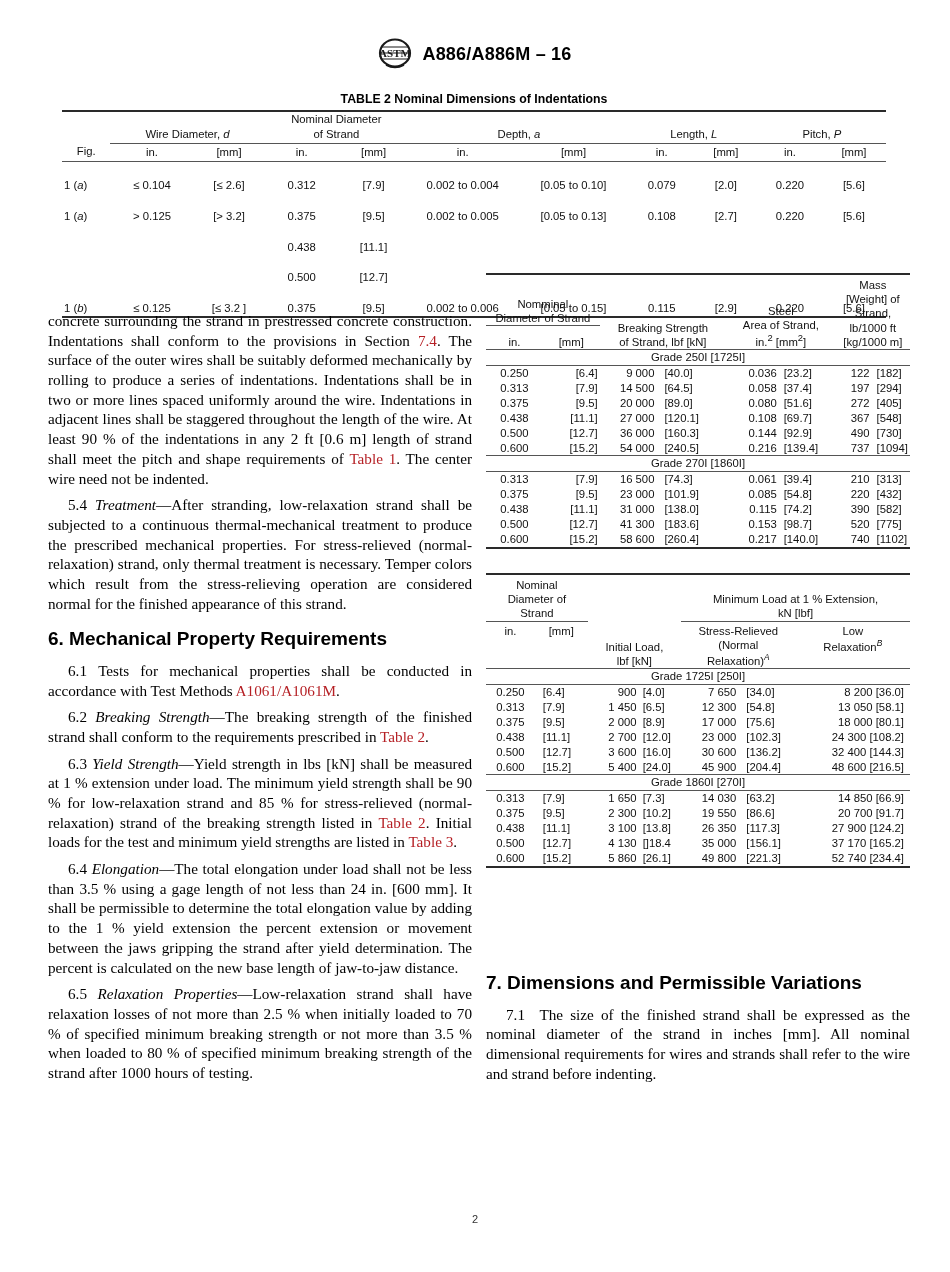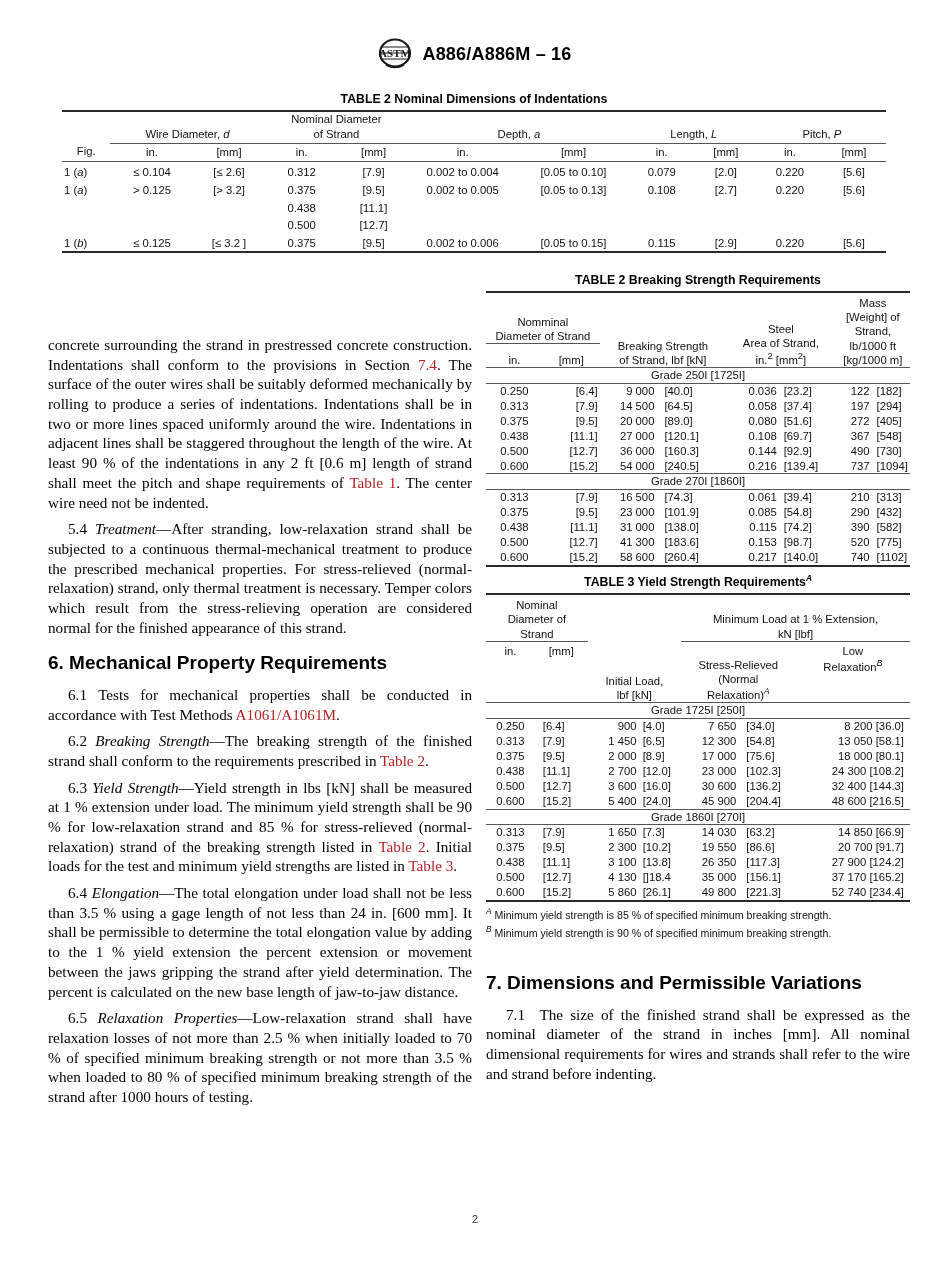--- a/index.html
+++ b/index.html
@@ -78,21 +78,21 @@
 
   
   #table1-wrap {
     position: absolute;
     left: 62px; top: 92px;
     width: 824px;
   }
   #table1 td { white-space: nowrap; }
   #table1 .grp-hd { text-align: center; padding-bottom: 1px; }
   #table1 .unit-hd { text-align: center; padding-top: 1px; padding-bottom: 1px;}
-  #table1 .datarow td { padding-top: 3px; }
+  #table1 .datarow td { padding-top: 16px; }
   #table1 .fig-col { text-align: left; padding-left: 2px; }
 
   
   #left-col {
     position: absolute;
     left: 48px; top: 311px;
     width: 424px;
     font-size: 15.2px;
     line-height: 1.295;
     text-align: justify;
@@ -104,21 +104,21 @@
     font-size: 15.2px;
     line-height: 1.295;
     text-align: justify;
   }
   p.body {
     margin: 0 0 0 0;
     text-indent: 20px;
     text-align: justify;
     text-justify: inter-word;
   }
-  p.body.noind { text-indent: 0; margin-top: 24px; }
+  p.body.noind { text-indent: 0; }
   p.gap { margin-top: 7px; }
   h2.sect {
     font-family: Liberation Sans, sans-serif;
     font-weight: bold;
     font-size: 19px;
     margin: 14px 0 9px 0;
     text-indent: 0;
     text-align: left;
   }
   .ref { color: #b51f24; }
@@ -310,21 +310,20 @@
 
     <p class="body gap"><span>6.3</span>&nbsp;<span class="em">Yield Strength</span><span>—Yield strength in lbs [kN] shall be measured at 1 % extension under load. The minimum yield strength shall be 90 % for low-relaxation strand and 85 % for stress-relieved (normal-relaxation) strand of the breaking strength listed in </span><span class="ref">Table 2</span><span>. Initial loads for the test and minimum yield strengths are listed in </span><span class="ref">Table 3</span><span>.</span></p>
 
 
     <p class="body gap"><span>6.4</span>&nbsp;<span class="em">Elongation</span><span>—The total elongation under load shall not be less than 3.5 % using a gage length of not less than 24 in. [600 mm]. It shall be permissible to determine the total elongation value by adding to the 1 % yield extension the percent extension or movement between the jaws gripping the strand after yield determination. The percent is calculated on the new base length of jaw-to-jaw distance.</span></p>
 
     <p class="body gap"><span>6.5</span>&nbsp;<span class="em">Relaxation Properties</span><span>—Low-relaxation strand shall have relaxation losses of not more than 2.5 % when initially loaded to 70 % of specified minimum breaking strength or not more than 3.5 % when loaded to 80 % of specified minimum breaking strength of the strand after 1000 hours of testing.</span></p>
   </div>
 
   <div id="table2-wrap">
-    <div class="tbl-caption">TABLE 2 Breaking Strength Requirements</div>
     <table class="tbl" id="table2">
       <colgroup>
         <col style="width:13.5%">
           <col style="width:13.5%">
         <col style="width:13.5%">
           <col style="width:16.5%">
         <col style="width:12.5%">
           <col style="width:13.5%">
         <col style="width:8.5%">
           <col style="width:10.0%">
@@ -419,21 +418,21 @@
           <td class="rgt">210</td>
           <td class="lft" style="padding-left:5px">[313]</td>
         </tr>
         <tr>
           <td class="ctr">0.375</td>
           <td class="rgt">[9.5]</td>
           <td class="rgt">23 000</td>
           <td class="lft" style="padding-left:8px">[101.9]</td>
           <td class="rgt">0.085</td>
           <td class="lft" style="padding-left:5px">[54.8]</td>
-          <td class="rgt">290</td>
+          <td class="rgt">220</td>
           <td class="lft" style="padding-left:5px">[432]</td>
         </tr>
         <tr>
           <td class="ctr">0.438</td>
           <td class="rgt">[11.1]</td>
           <td class="rgt">31 000</td>
           <td class="lft" style="padding-left:8px">[138.0]</td>
           <td class="rgt">0.115</td>
           <td class="lft" style="padding-left:5px">[74.2]</td>
           <td class="rgt">390</td>
@@ -457,41 +456,40 @@
           <td class="rgt">0.217</td>
           <td class="lft" style="padding-left:5px">[140.0]</td>
           <td class="rgt">740</td>
           <td class="lft" style="padding-left:5px">[1102]</td>
         </tr>
       </tbody>
     </table>
   </div>
 
   <div id="table3-wrap">
-    <div class="tbl-caption"><span>TABLE 3 Yield Strength Requirements</span><sup class="note">A</sup></div>
     <table class="tbl" id="table3">
       <colgroup>
         <col style="width:11.5%">
           <col style="width:12.5%">
         <col style="width:12.0%">
           <col style="width:10.0%">
         <col style="width:13.5%">
           <col style="width:13.5%">
         <col style="width:27.0%">
       </colgroup>
       <thead>
         <tr class="rule-top">
           <td class="hd" colspan="2" style="padding-top:3px;">Nominal<br>Diameter of<br>Strand</td>
           <td class="hd" colspan="2" rowspan="2" style="padding-top:3px;">Initial Load,<br>lbf [kN]</td>
           <td class="hd" colspan="3" style="padding-top:3px;">Minimum Load at 1 % Extension,<br>kN [lbf]</td>
         </tr>
         <tr>
           <td class="hd rule-thin-t" style="vertical-align:top;padding-top:2px">in.</td>
           <td class="hd rule-thin-t" style="vertical-align:top;padding-top:2px">[mm]</td>
-          <td class="hd rule-thin-t" colspan="2" style="vertical-align:top;padding-top:16px">Stress-Relieved<br>(Normal<br>Relaxation)<sup class="note">A</sup></td>
+          <td class="hd rule-thin-t" colspan="2" style="vertical-align:top;padding-top:2px">Stress-Relieved<br>(Normal<br>Relaxation)<sup class="note">A</sup></td>
           <td class="hd rule-thin-t" style="vertical-align:top;padding-top:2px">Low<br>Relaxation<sup class="note">B</sup></td>
         </tr>
       </thead>
       <tbody>
         <tr class="rule-thin-t">
           <td class="grade" colspan="7">Grade 1725I [250I]</td>
         </tr>
         <tr class="rule-thin-t">
           <td class="ctr">0.250</td>
           <td class="lft" style="padding-left:8px">[6.4]</td>
@@ -590,26 +588,20 @@
           <td class="ctr">0.600</td>
           <td class="lft" style="padding-left:8px">[15.2]</td>
           <td class="rgt">5 860</td>
           <td class="lft" style="padding-left:4px">[26.1]</td>
           <td class="rgt">49 800</td>
           <td class="lft" style="padding-left:8px">[221.3]</td>
           <td class="rgt" style="padding-right:6px">52 740 [234.4]</td>
         </tr>
       </tbody>
     </table>
-    <div class="footnotes">
-      <div><sup class="note">A</sup>
-        <span>Minimum yield strength is 85 % of specified minimum breaking strength.</span></div>
-      <div><sup class="note">B</sup>
-        <span>Minimum yield strength is 90 % of specified minimum breaking strength.</span></div>
-    </div>
   </div>
 
   <div id="right-col-text">
 
     <h2 class="sect">7.  Dimensions and Permissible Variations</h2>
 
     <p class="body"><span>7.1</span>&nbsp;&nbsp;<span>The size of the finished strand shall be expressed as the nominal diameter of the strand in inches [mm]. All nominal dimensional requirements for wires and strands shall refer to the wire and strand before indenting.</span></p>
 
   </div>
 

